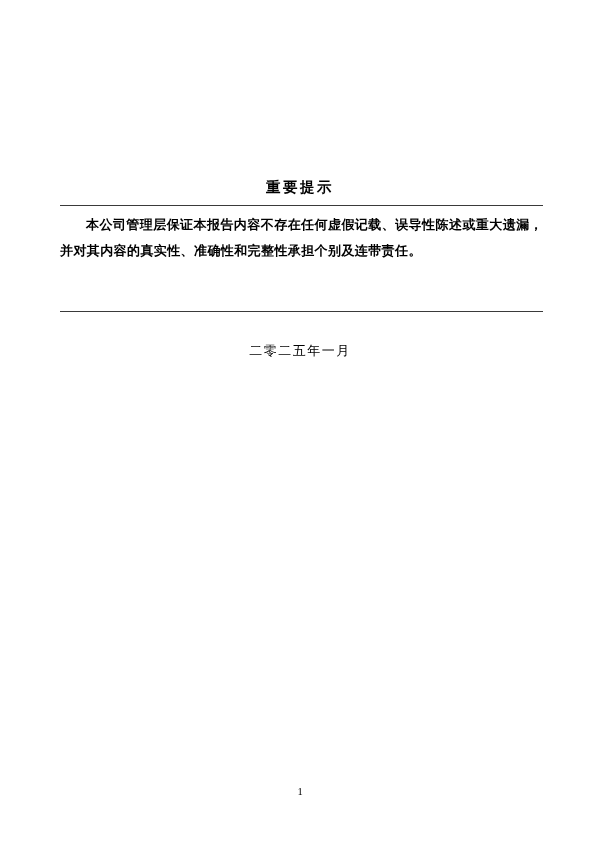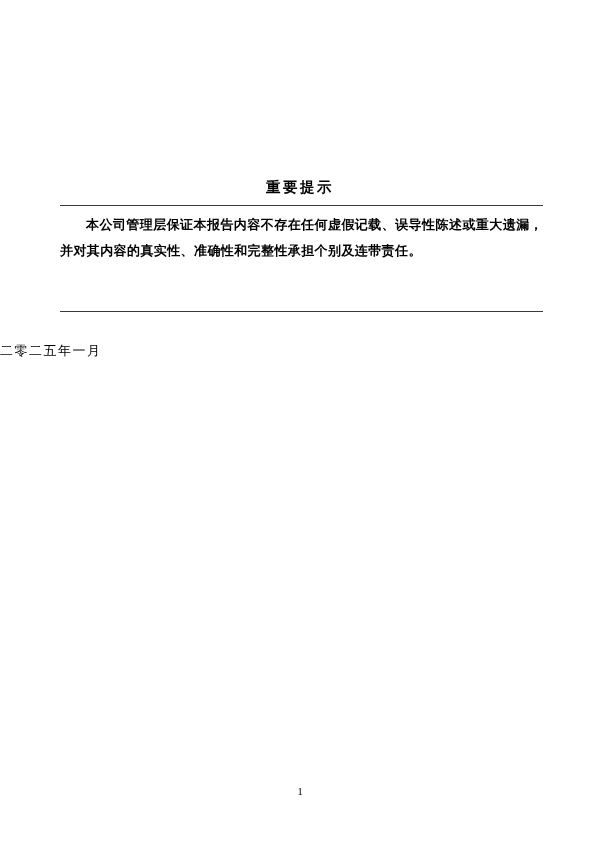--- a/index.html
+++ b/index.html
@@ -115,20 +115,21 @@
     text-align: justify;
     text-indent: 2em;
     letter-spacing: 0.4px;
   }
 
   .date-line {
     position: absolute;
     left: 0;
     top: 342px;
     width: 600px;
+    text-align: center;
     font-family: "DejaVu Sans", sans-serif;
     font-size: 13px;
     letter-spacing: 1.5px;
     color: #000000;
   }
 
   
   .page-number {
     position: absolute;
     left: 0;

